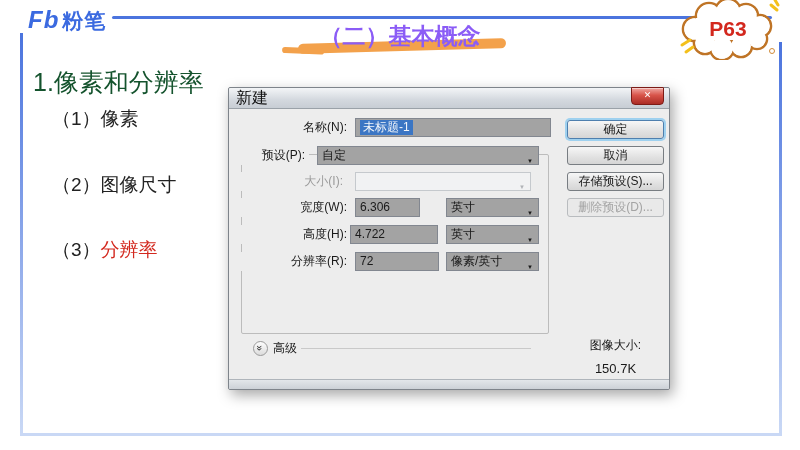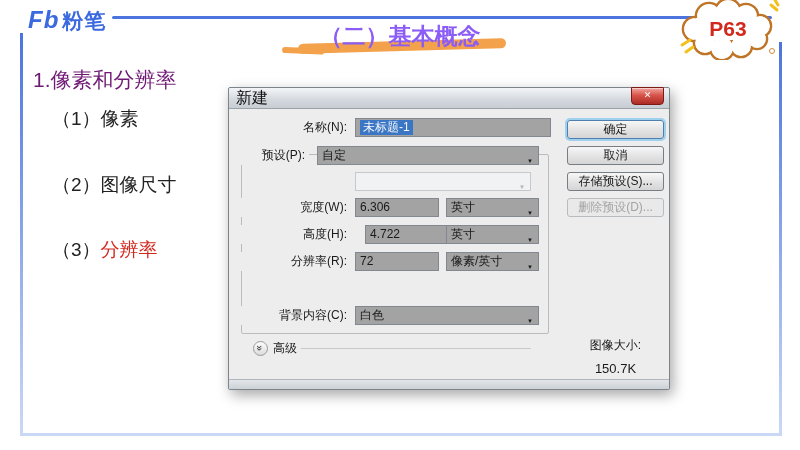--- a/index.html
+++ b/index.html
@@ -20,21 +20,21 @@
   .slide-title{position:absolute;top:21px;left:0;right:0;text-align:center;z-index:2;
         font-family:"DejaVu Serif",serif;font-weight:700;font-size:23px;color:#8b5cf6;}
   .title-hl{position:absolute;top:41px;left:50%;margin-left:-102px;width:208px;height:10px;
         background:#f29a3c;border-radius:6px;transform:rotate(-1.6deg);z-index:1;opacity:.92;}
   .title-hl::after{content:"";position:absolute;left:-16px;top:4px;width:42px;height:6px;
         background:#f29a3c;border-radius:4px;transform:rotate(4deg);}
 
   .badge{position:absolute;left:674px;top:-2px;width:108px;height:62px;z-index:3;}
 
   
-  .outline-h{position:absolute;left:33px;top:66px;font-size:21px;color:#701a75;}
+  .outline-h{position:absolute;left:33px;top:66px;font-size:25px;color:#14532d;}
   .outline-i{position:absolute;left:52px;font-size:19px;color:#222;}
   .oi-1{top:106px;} .oi-2{top:172px;} .oi-3{top:237px;}
   .red{color:#d3281e;}
 
   
   .dlg{position:absolute;left:228px;top:87px;width:440px;height:301px;background:#ededed;
        border:1px solid #7e848b;border-radius:2px;box-shadow:3px 5px 14px rgba(0,0,0,.35);
        font-size:12px;color:#1a1a1a;}
   .dlg-tb{height:20px;background:linear-gradient(#f3f5f7,#d3d8de 60%,#c7cdd4);
        border-bottom:1px solid #9aa1a8;border-radius:2px 2px 0 0;}
@@ -144,46 +144,43 @@
       <span class="lbl" style="width:122px">名称(N):</span>
       <div class="ctl" style="left:126px;width:196px"><span class="sel">未标题-1</span></div>
     </div>
 
     <div class="row" style="top:58px;width:440px">
       <span class="lbl" style="width:80px">预设(P):</span>
       <div class="ctl combo" style="left:88px;width:222px"><span>自定</span><span class="arr">▼</span></div>
     </div>
 
     <div class="row" style="top:84px;width:440px">
+      <span class="lbl dis" style="width:118px">大小(I):</span>
       <div class="ctl combo dis" style="left:126px;width:176px"><span></span><span class="arr">▼</span></div>
     </div>
 
     <div class="row" style="top:110px;width:440px">
       <span class="lbl" style="width:122px">宽度(W):</span>
-      <div class="ctl" style="left:126px;width:84px"><span>6.306</span></div>
+      <div class="ctl" style="left:126px;width:65px"><span>6.306</span></div>
       <div class="ctl combo" style="left:217px;width:93px"><span>英寸</span><span class="arr">▼</span></div>
     </div>
 
     <div class="row" style="top:137px;width:440px">
       <span class="lbl" style="width:122px">高度(H):</span>
-      <div class="ctl" style="left:136px;width:97px"><span>4.722</span></div>
+      <div class="ctl" style="left:121px;width:88px"><span>4.722</span></div>
       <div class="ctl combo" style="left:217px;width:93px"><span>英寸</span><span class="arr">▼</span></div>
     </div>
 
     <div class="row" style="top:164px;width:440px">
       <span class="lbl" style="width:122px">分辨率(R):</span>
       <div class="ctl" style="left:126px;width:84px"><span>72</span></div>
       <div class="ctl combo" style="left:217px;width:93px"><span>像素/英寸</span><span class="arr">▼</span></div>
     </div>
 
 
-    <div class="row" style="top:218px;width:440px">
-      <span class="lbl" style="width:122px">背景内容(C):</span>
-      <div class="ctl combo" style="left:126px;width:184px"><span>白色</span><span class="arr">▼</span></div>
-    </div>
 
     <div class="adv-circle">
         <span class="chev">»</span>
       </div>
     <div class="adv-label">高级</div>
     <div class="adv-line"></div>
 
     <div class="btn btn-ok" style="top:32px">确定</div>
     <div class="btn" style="top:58px">取消</div>
     <div class="btn" style="top:84px">存储预设(S)...</div>

